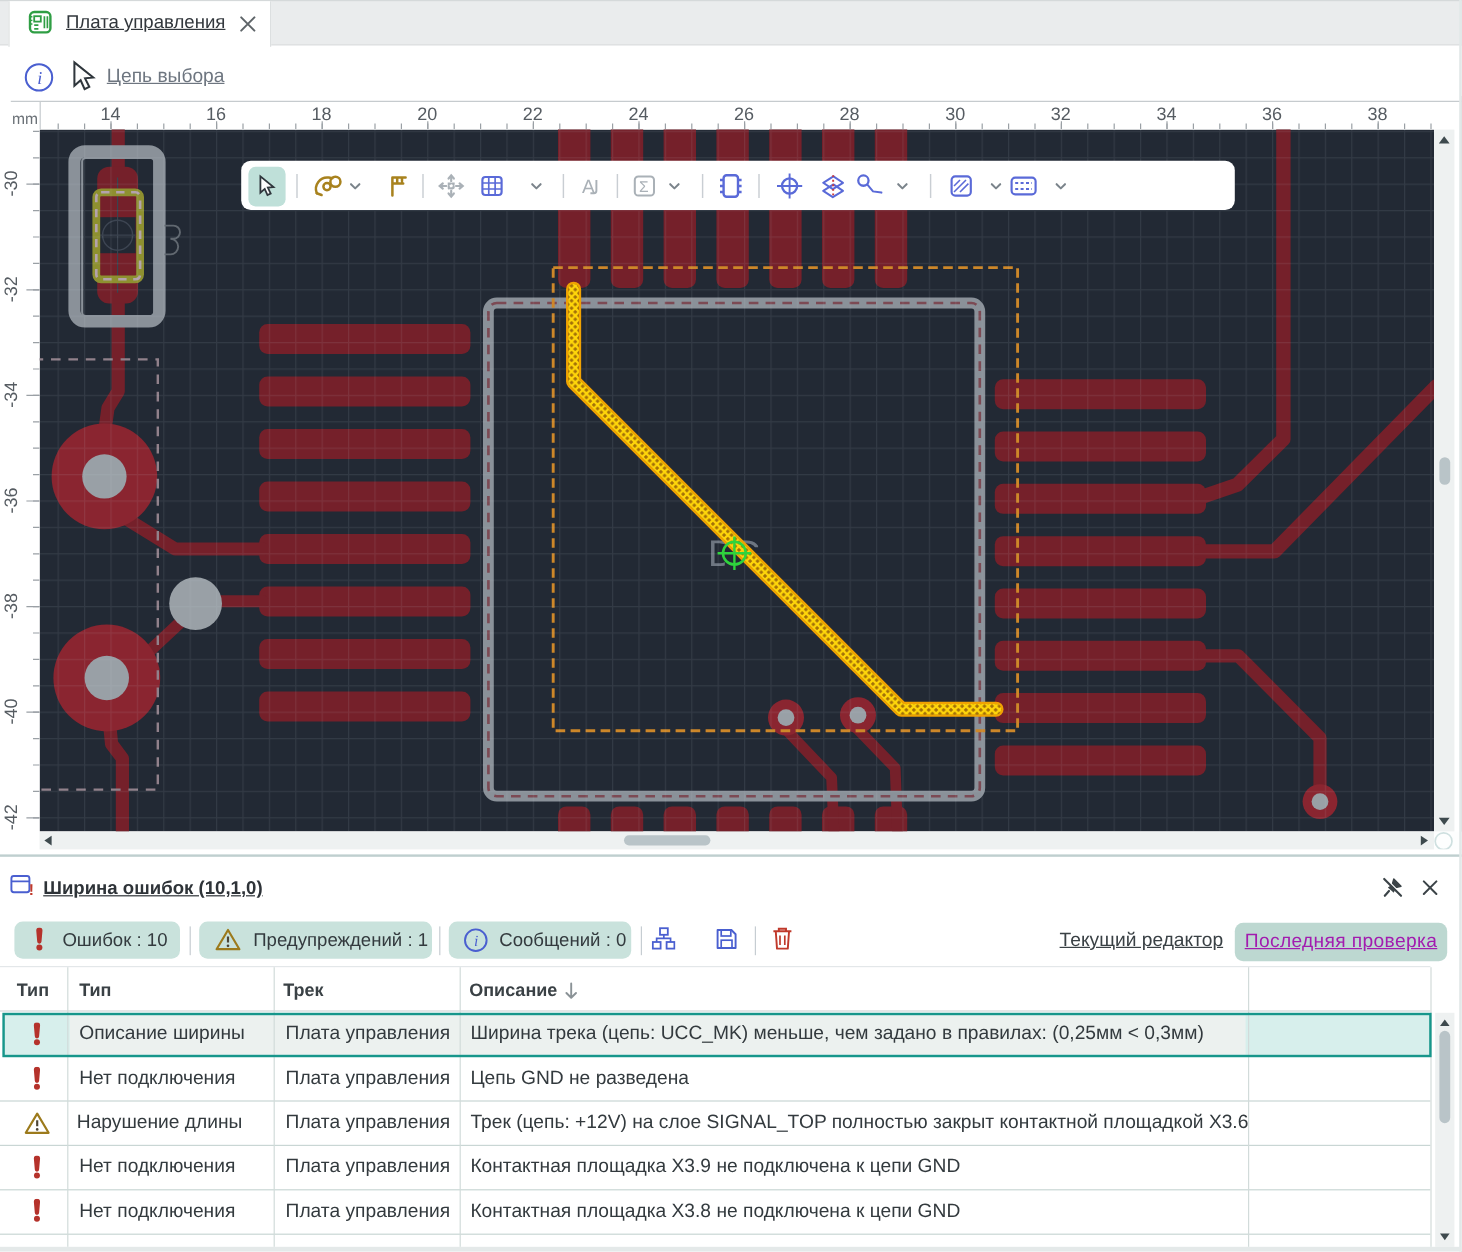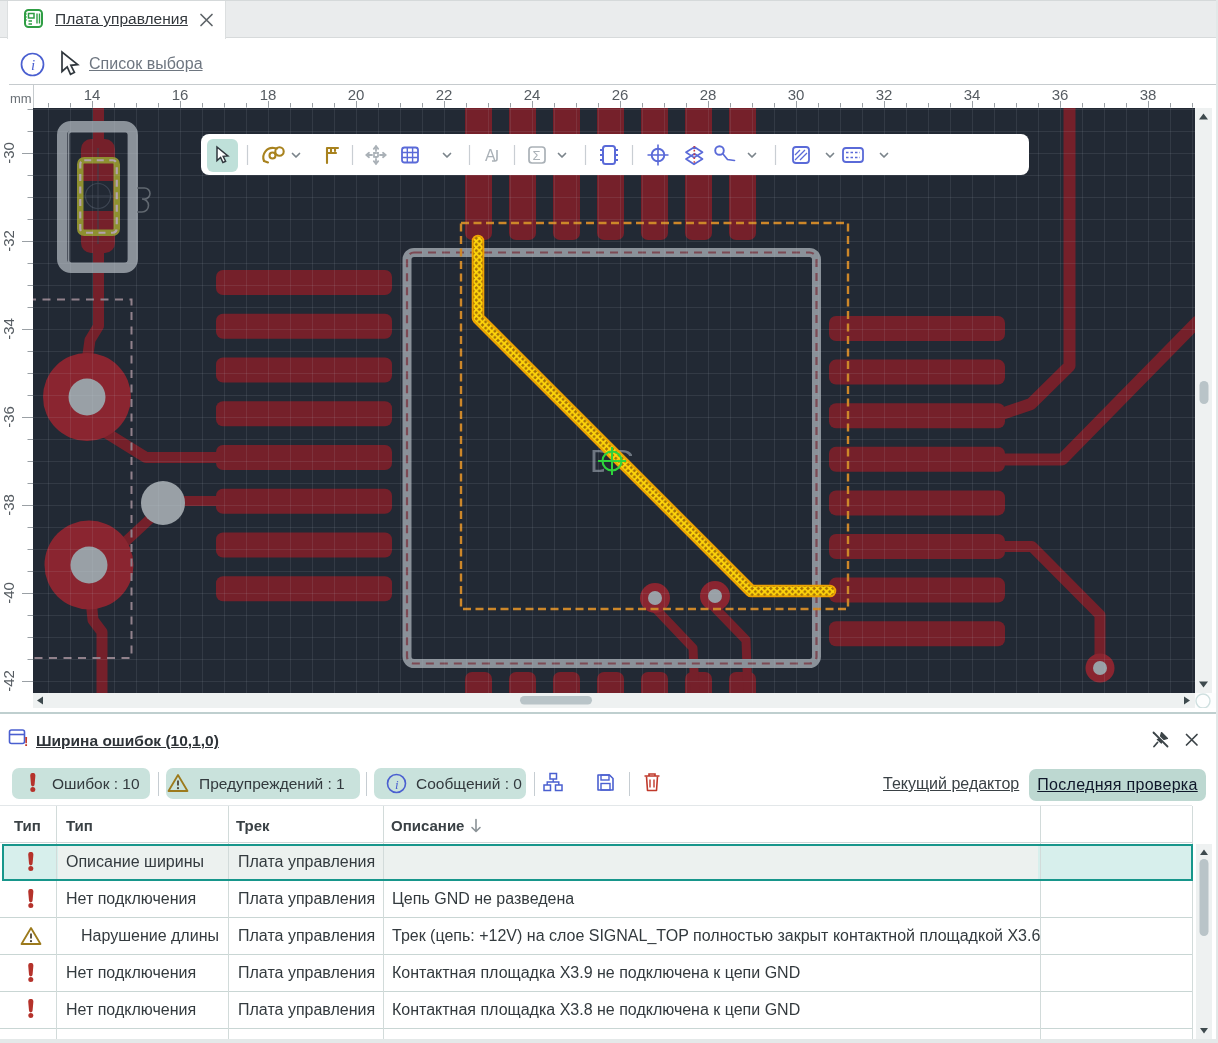--- a/index.html
+++ b/index.html
@@ -55,21 +55,21 @@
 <path d="M3,3.5 L14,14.5 M14,3.5 L3,14.5" stroke="#5f6569" stroke-width="1.7" fill="none" stroke-linecap="round"></path>
 </svg></div>
 <div class="abs" id="toprow"></div>
 <div class="abs" id="infoicon" style="left:20px;top:52px"><svg width="26" height="26">
 <circle cx="12.5" cy="12.5" r="11" fill="none" stroke="#4a5fd0" stroke-width="1.7"></circle>
 <text x="11" y="18" font-size="15" font-style="italic" fill="#4a5fd0" font-family="Liberation Serif, serif">i</text>
 </svg></div>
 <div class="abs" id="cursicon" style="left:59px;top:50px"><svg width="24" height="28">
 <path d="M3,2 L3,21.5 L8.2,16.9 L11.5,24.3 L15.4,22.4 L11.9,15.3 L18.7,14.6 Z" fill="#fdfdfd" stroke="#2f363c" stroke-width="1.7"></path>
 </svg></div>
-<div class="abs" id="modetext">Список выбора</div>
+<div class="abs" id="modetext">Цепь выбора</div>
 <div class="abs" id="hruler" style="left:0;top:80px"><svg width="1218" height="28">
 <path d="M9,4.5 H1218" stroke="#c6cbce" stroke-width="1" fill="none"></path>
 <path d="M33.5,5 V28" stroke="#c6cbce" stroke-width="1" fill="none"></path>
 <text x="10" y="23" font-size="13" fill="#6a7076" font-family="Liberation Sans, sans-serif">mm</text>
 <g stroke="#9aa0a5" stroke-width="1" fill="none">
 <path d="M48.5,23 V27.5 M70.5,23 V27.5 M92.5,23 V27.5 M114.5,23 V27.5 M136.5,23 V27.5 M158.5,23 V27.5 M180.5,23 V27.5 M202.5,23 V27.5 M224.5,23 V27.5 M246.5,23 V27.5 M268.5,23 V27.5 M290.5,23 V27.5 M312.5,23 V27.5 M334.5,23 V27.5 M356.5,23 V27.5 M378.5,23 V27.5 M400.5,23 V27.5 M422.5,23 V27.5 M444.5,23 V27.5 M466.5,23 V27.5 M488.5,23 V27.5 M510.5,23 V27.5 M532.5,23 V27.5 M554.5,23 V27.5 M576.5,23 V27.5 M598.5,23 V27.5 M620.5,23 V27.5 M642.5,23 V27.5 M664.5,23 V27.5 M686.5,23 V27.5 M708.5,23 V27.5 M730.5,23 V27.5 M752.5,23 V27.5 M774.5,23 V27.5 M796.5,23 V27.5 M818.5,23 V27.5 M840.5,23 V27.5 M862.5,23 V27.5 M884.5,23 V27.5 M906.5,23 V27.5 M928.5,23 V27.5 M950.5,23 V27.5 M972.5,23 V27.5 M994.5,23 V27.5 M1016.5,23 V27.5 M1038.5,23 V27.5 M1060.5,23 V27.5 M1082.5,23 V27.5 M1104.5,23 V27.5 M1126.5,23 V27.5 M1148.5,23 V27.5 M1170.5,23 V27.5 M1192.5,23 V27.5"></path>
 <path d="M92.5,21 V27.5 M180.5,21 V27.5 M268.5,21 V27.5 M356.5,21 V27.5 M444.5,21 V27.5 M532.5,21 V27.5 M620.5,21 V27.5 M708.5,21 V27.5 M796.5,21 V27.5 M884.5,21 V27.5 M972.5,21 V27.5 M1060.5,21 V27.5 M1148.5,21 V27.5"></path>
 </g>
 <g font-size="15" fill="#565c62" font-family="Liberation Sans, sans-serif">
 <text x="92" y="20" text-anchor="middle">14</text>
@@ -299,21 +299,21 @@
 <path d="M2.5,2.5 L13,13 M13,2.5 L2.5,13" stroke="#3c4448" stroke-width="1.7" fill="none" stroke-linecap="round"></path>
 </svg></div>
 <div class="pill" style="left:12px;width:138px;padding-left:15px">
       <span style="margin-top:4px"><svg width="11" height="21">
           <path d="M3.2,2.5 A2.6,2.6 0 0 1 8.4,2.5 L7.6,11.6 A1.8,1.8 0 0 1 4,11.6 Z" fill="#b5322b"></path>
           <circle cx="5.8" cy="16.6" r="2.5" fill="#b5322b"></circle>
         </svg></span>
       <span style="margin-left:14px">Ошибок : 10</span>
     </div>
 <div class="psep" style="left:158px"></div>
-<div class="pill" style="left:166px;width:194px;padding-left:0">
+<div class="pill" style="left:166px;width:194px;padding-left:12px">
       <span style="margin-top:3px"><svg width="24" height="22">
 <path d="M12,3 L21.5,19 H2.5 Z" fill="none" stroke="#9c7a1c" stroke-width="1.8" stroke-linejoin="round"></path>
 <path d="M12,8.5 V13.5" stroke="#4c4436" stroke-width="1.8"></path>
 <circle cx="12" cy="16.2" r="1.1" fill="#4c4436"></circle>
 </svg></span>
       <span style="margin-left:9px">Предупреждений : 1</span>
     </div>
 <div class="psep" style="left:366px"></div>
 <div class="pill" style="left:374px;width:152px;padding-left:12px">
       <span style="margin-top:4px"><svg width="21" height="21">
@@ -334,21 +334,21 @@
 <rect x="6" y="3" width="8" height="5" fill="none" stroke="#4a5fd0" stroke-width="1.4"></rect>
 <rect x="6" y="11.5" width="9" height="6.5" fill="none" stroke="#4a5fd0" stroke-width="1.4"></rect>
 </svg></div>
 <div class="psep" style="left:629px"></div>
 <div class="abs" style="left:642px;top:63px"><svg width="20" height="22">
 <path d="M2.5,5 H17.5 M7,5 V3 H13 V5" fill="none" stroke="#c0392b" stroke-width="1.6"></path>
 <path d="M4.5,5.5 L5.5,19.5 H14.5 L15.5,5.5" fill="none" stroke="#c0392b" stroke-width="1.6" stroke-linejoin="round"></path>
 <path d="M8,8.5 V16.5 M12,8.5 V16.5" stroke="#c0392b" stroke-width="1.4"></path>
 </svg></div>
 <div class="abs" style="left:883px;top:67px;font-size:16px;color:#3a4145">Текущий редактор</div>
-<div class="abs" style="left:1029px;top:61px;width:177px;height:32px;background:#bdd8d1;border-radius:7px;font-size:16px;letter-spacing:0.3px;color:#0f172a;display:flex;align-items:center;justify-content:center">Последняя проверка</div>
+<div class="abs" style="left:1029px;top:61px;width:177px;height:32px;background:#bdd8d1;border-radius:7px;font-size:16px;letter-spacing:0.3px;color:#a21caf;display:flex;align-items:center;justify-content:center">Последняя проверка</div>
 <div class="abs" style="left:0;top:97px;width:1192px;height:1px;background:#e3e7e9"></div>
 <div class="hdrtxt" style="left:14px;top:109px">Тип</div>
 <div class="hdrtxt" style="left:66px;top:109px">Тип</div>
 <div class="hdrtxt" style="left:236px;top:109px">Трек</div>
 <div class="hdrtxt" style="left:391px;top:109px">Описание</div>
 <div class="abs" style="left:469px;top:110px"><svg width="14" height="16">
 <path d="M7,1.5 V13 M3,9.5 L7,13.5 L11,9.5" fill="none" stroke="#8a9296" stroke-width="1.6" stroke-linecap="round" stroke-linejoin="round"></path>
 </svg></div>
 <div class="abs" style="left:0;top:134px;width:1192px;height:1px;background:#d0d6d8"></div>
 <div class="vline" style="left:56px;top:98px;height:233px"></div>
@@ -362,33 +362,34 @@
 <div class="rline" style="top:209px"></div>
 <div class="rline" style="top:246px"></div>
 <div class="rline" style="top:283px"></div>
 <div class="rline" style="top:320px"></div>
 <div class="abs" style="left:25px;top:144px"><svg width="11" height="21">
         <path d="M3.2,2.5 A2.6,2.6 0 0 1 8.4,2.5 L7.6,11.6 A1.8,1.8 0 0 1 4,11.6 Z" fill="#b5322b"></path>
         <circle cx="5.8" cy="16.6" r="2.5" fill="#b5322b"></circle>
       </svg></div>
 <div class="cell" style="left:66px;top:145px">Описание ширины</div>
 <div class="cell" style="left:238px;top:145px">Плата управления</div>
+<div class="cell" style="left:392px;top:145px">Ширина трека (цепь: UCC_MK) меньше, чем задано в правилах: (0,25мм &lt; 0,3мм)</div>
 <div class="abs" style="left:25px;top:181px"><svg width="11" height="21">
         <path d="M3.2,2.5 A2.6,2.6 0 0 1 8.4,2.5 L7.6,11.6 A1.8,1.8 0 0 1 4,11.6 Z" fill="#b5322b"></path>
         <circle cx="5.8" cy="16.6" r="2.5" fill="#b5322b"></circle>
       </svg></div>
 <div class="cell" style="left:66px;top:182px">Нет подключения</div>
 <div class="cell" style="left:238px;top:182px">Плата управления</div>
 <div class="cell" style="left:392px;top:182px">Цепь GND не разведена</div>
 <div class="abs" style="left:19px;top:217px"><svg width="23" height="21">
 <path d="M12,3 L21.5,19 H2.5 Z" fill="none" stroke="#9c7a1c" stroke-width="1.8" stroke-linejoin="round"></path>
 <path d="M12,8.5 V13.5" stroke="#4c4436" stroke-width="1.8"></path>
 <circle cx="12" cy="16.2" r="1.1" fill="#4c4436"></circle>
 </svg></div>
-<div class="cell" style="left:81px;top:219px">Нарушение длины</div>
+<div class="cell" style="left:64px;top:219px">Нарушение длины</div>
 <div class="cell" style="left:238px;top:219px">Плата управления</div>
 <div class="cell" style="left:392px;top:219px">Трек (цепь: +12V) на слое SIGNAL_TOP полностью закрыт контактной площадкой X3.6</div>
 <div class="abs" style="left:25px;top:255px"><svg width="11" height="21">
         <path d="M3.2,2.5 A2.6,2.6 0 0 1 8.4,2.5 L7.6,11.6 A1.8,1.8 0 0 1 4,11.6 Z" fill="#b5322b"></path>
         <circle cx="5.8" cy="16.6" r="2.5" fill="#b5322b"></circle>
       </svg></div>
 <div class="cell" style="left:66px;top:256px">Нет подключения</div>
 <div class="cell" style="left:238px;top:256px">Плата управления</div>
 <div class="cell" style="left:392px;top:256px">Контактная площадка X3.9 не подключена к цепи GND</div>
 <div class="abs" style="left:25px;top:291px"><svg width="11" height="21">

